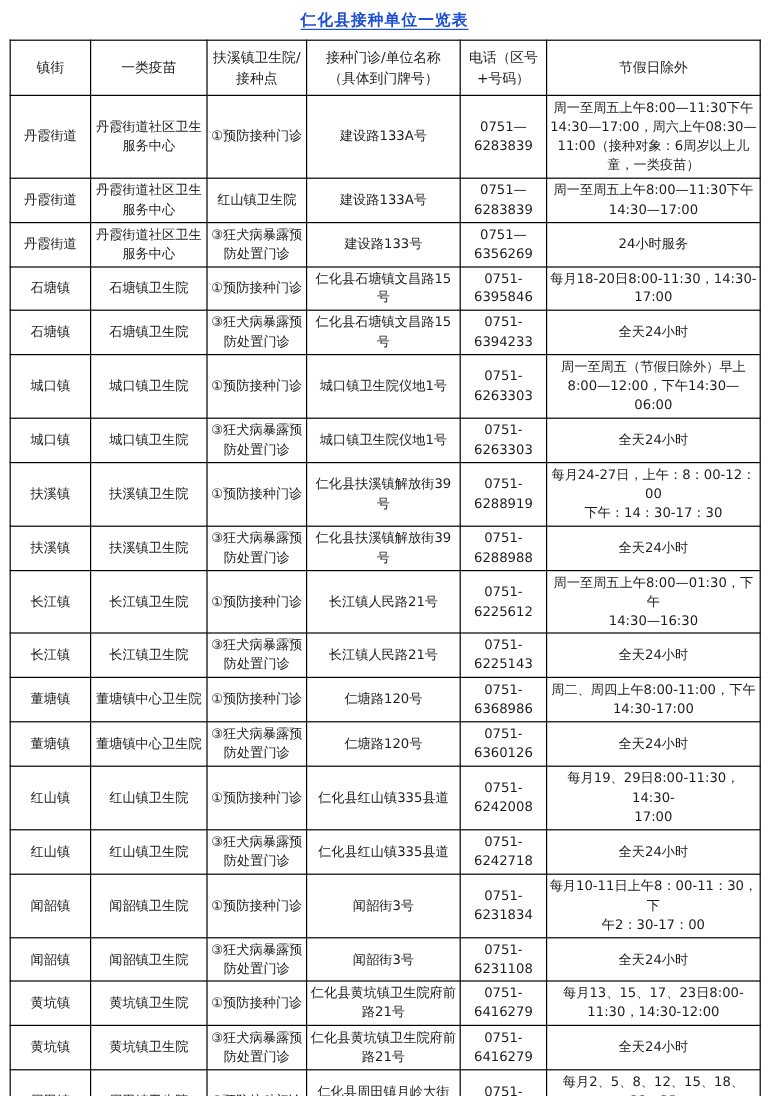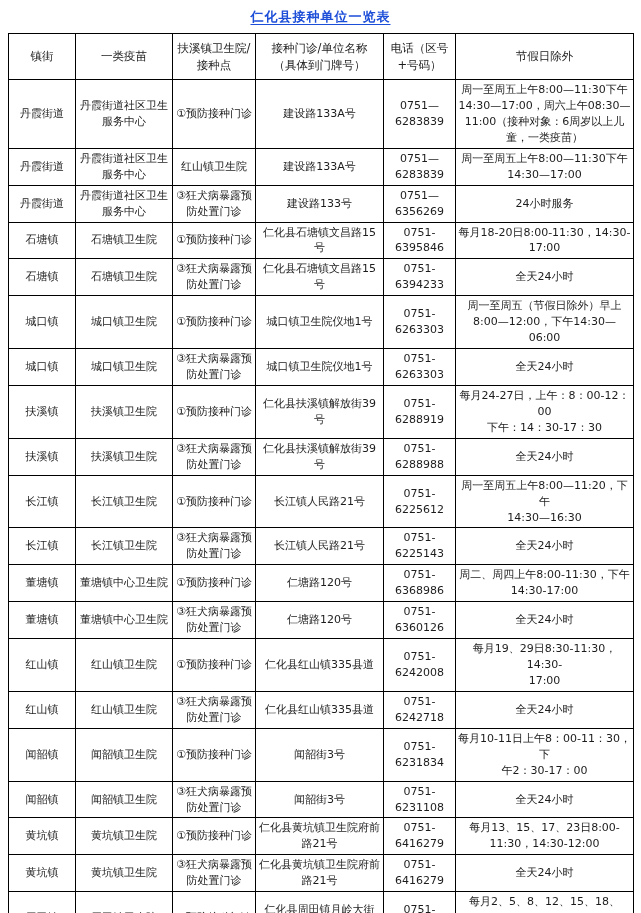--- a/index.html
+++ b/index.html
@@ -179,59 +179,59 @@
 6288988</td>
           <td>全天24小时</td>
         </tr>
         <tr>
           <td>长江镇</td>
           <td>长江镇卫生院</td>
           <td>①预防接种门诊</td>
           <td>长江镇人民路21号</td>
           <td>0751-
 6225612</td>
-          <td>周一至周五上午8:00—11:20，下午
+          <td>周一至周五上午8:00—01:30，下午
 14:30—16:30</td>
         </tr>
         <tr>
           <td>长江镇</td>
           <td>长江镇卫生院</td>
           <td>③狂犬病暴露预防处置门诊</td>
           <td>长江镇人民路21号</td>
           <td>0751-
 6225143</td>
           <td>全天24小时</td>
         </tr>
         <tr>
           <td>董塘镇</td>
           <td>董塘镇中心卫生院</td>
           <td>①预防接种门诊</td>
           <td>仁塘路120号</td>
           <td>0751-
 6368986</td>
-          <td>周二、周四上午8:00-11:30，下午
+          <td>周二、周四上午8:00-11:00，下午
 14:30-17:00</td>
         </tr>
         <tr>
           <td>董塘镇</td>
           <td>董塘镇中心卫生院</td>
           <td>③狂犬病暴露预防处置门诊</td>
           <td>仁塘路120号</td>
           <td>0751-
 6360126</td>
           <td>全天24小时</td>
         </tr>
         <tr>
           <td>红山镇</td>
           <td>红山镇卫生院</td>
           <td>①预防接种门诊</td>
           <td>仁化县红山镇335县道</td>
           <td>0751-
 6242008</td>
-          <td>每月19、29日8:30-11:30，14:30-
+          <td>每月19、29日8:00-11:30，14:30-
 17:00</td>
         </tr>
         <tr>
           <td>红山镇</td>
           <td>红山镇卫生院</td>
           <td>③狂犬病暴露预防处置门诊</td>
           <td>仁化县红山镇335县道</td>
           <td>0751-
 6242718</td>
           <td>全天24小时</td>

